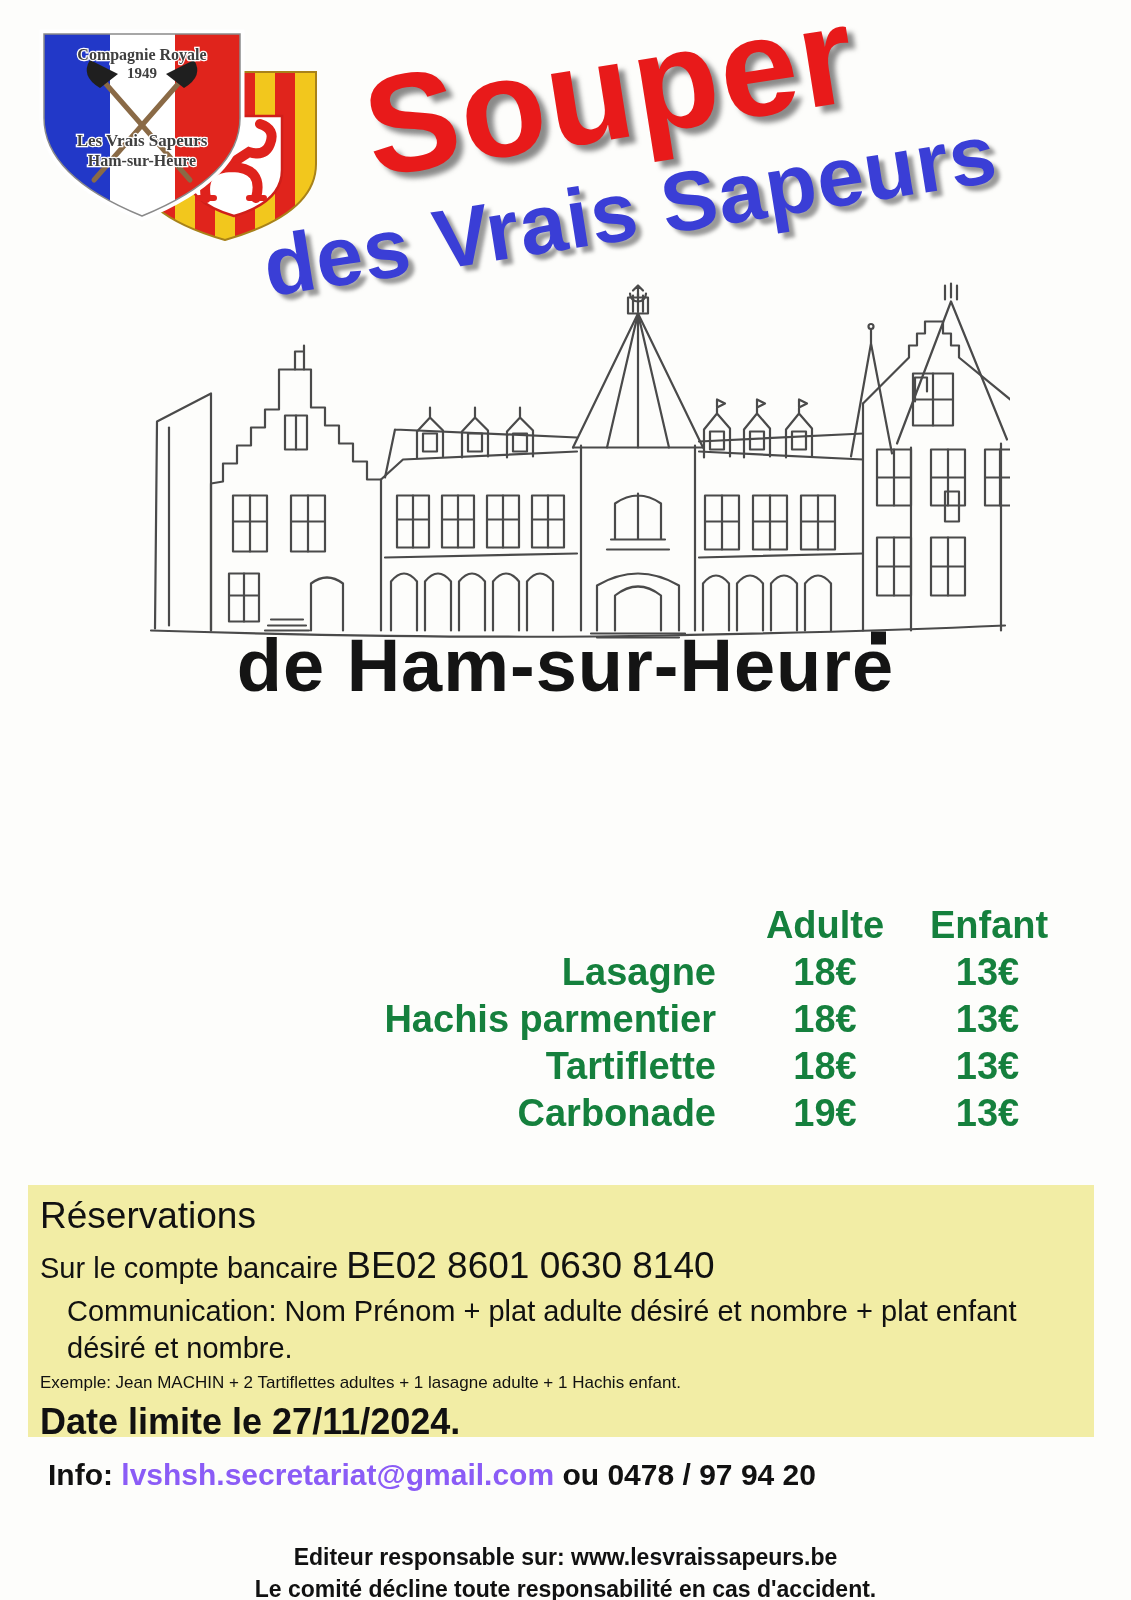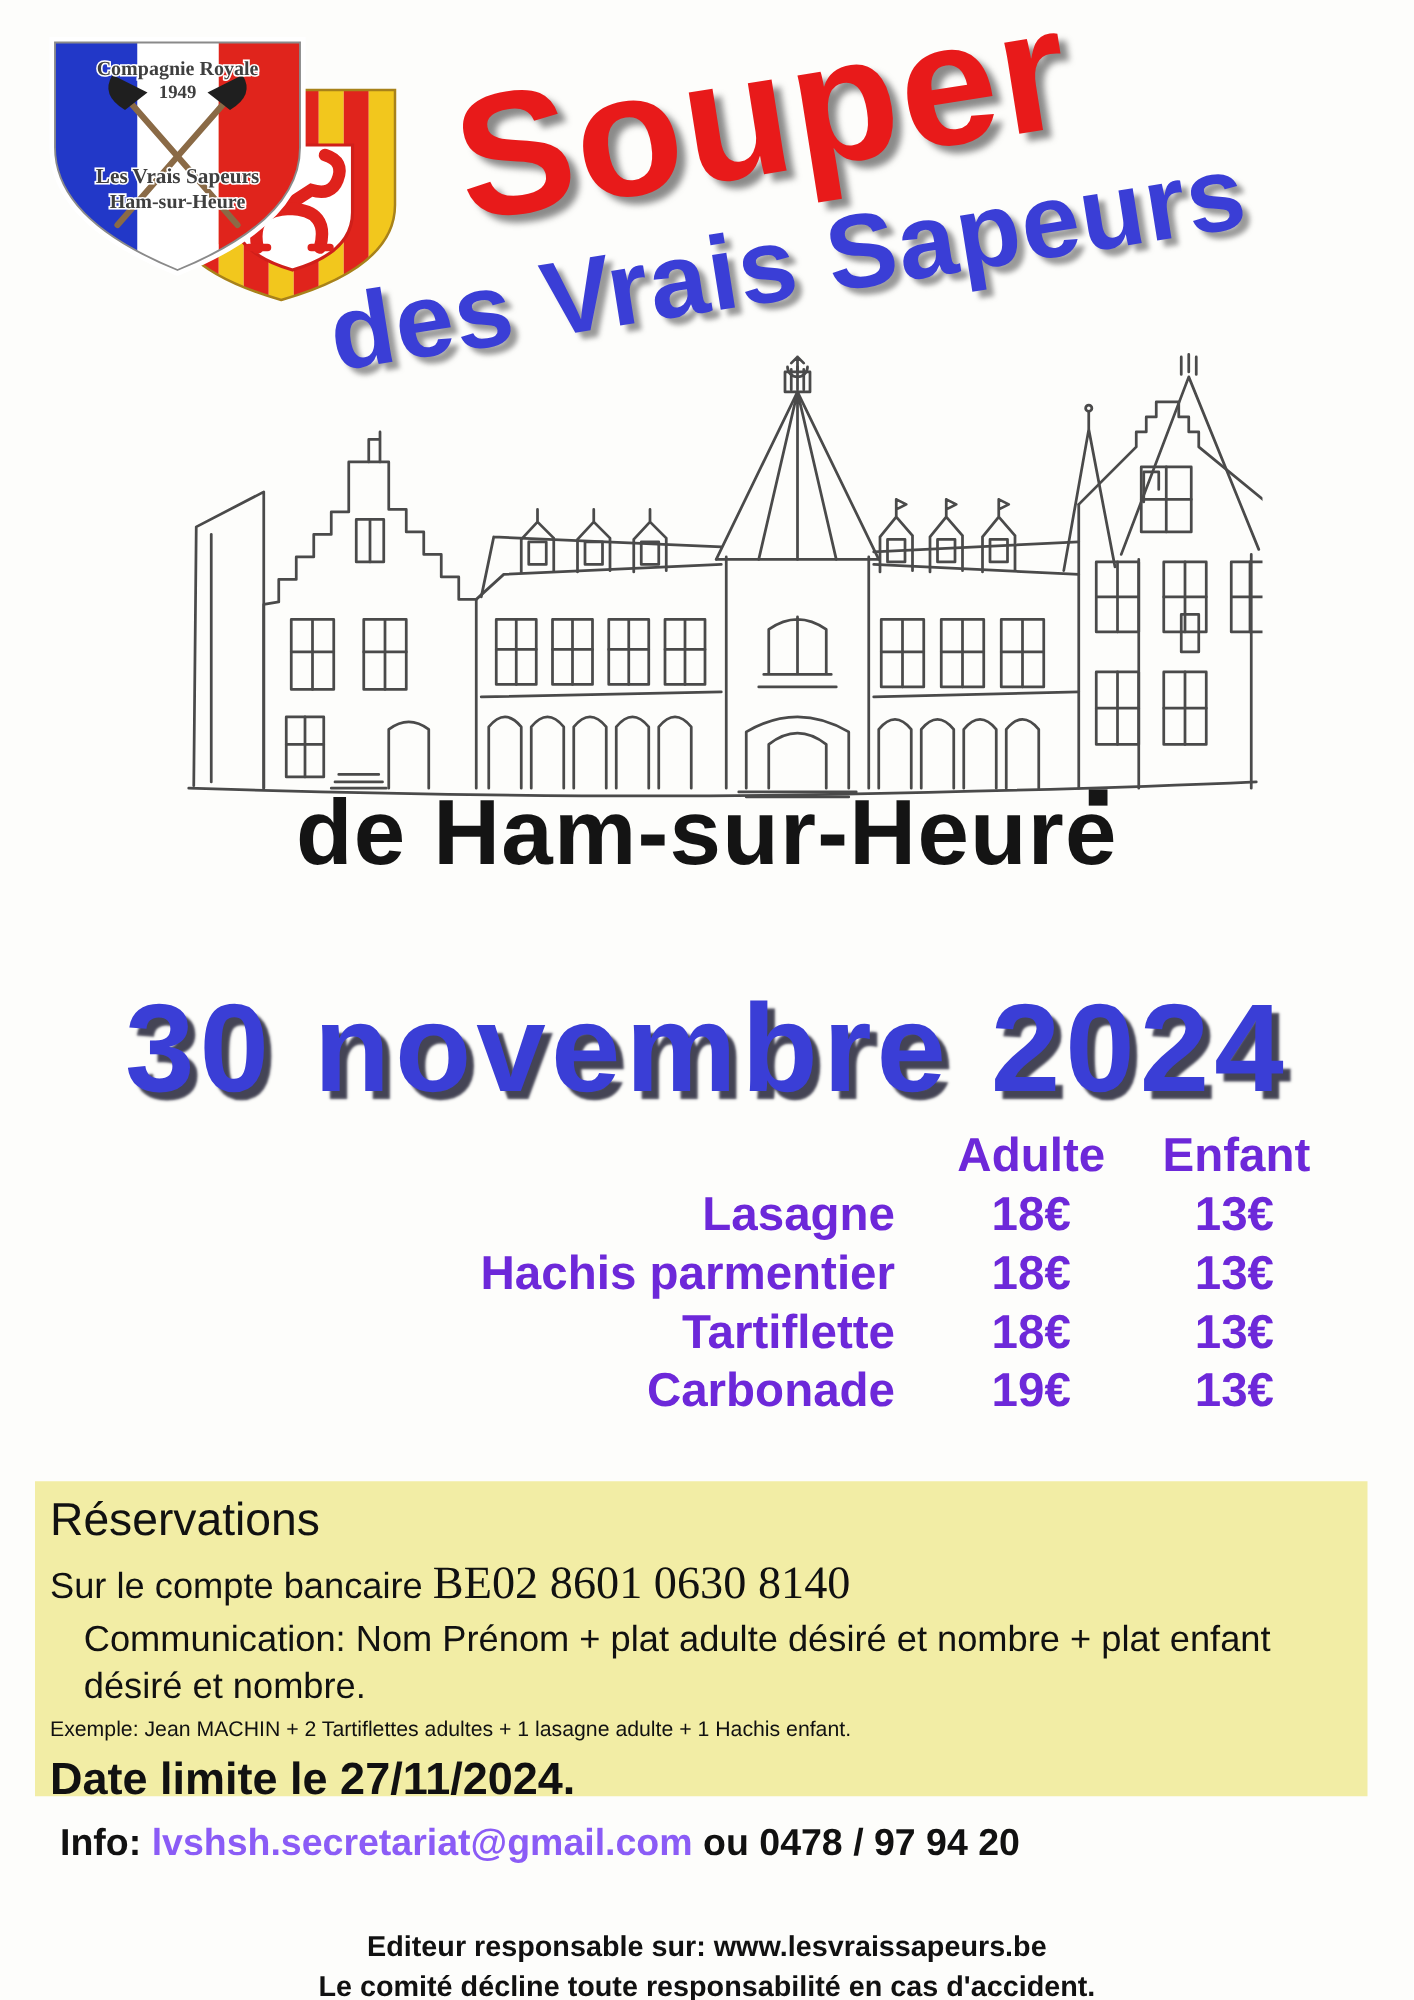--- a/index.html
+++ b/index.html
@@ -42,33 +42,33 @@
     text-shadow:6px 6px 2px rgba(35,35,55,.85); white-space:nowrap;
   }
   .time-line {
     position:absolute; left:58px; top:888px;
     font-size:54px; font-weight:bold; color:#e84a1c; letter-spacing:1px;
   }
   
   .menu {
     position:absolute; left:35px; top:902px;
     display:grid; grid-template-columns:685px 210px 115px;
-    font-size:38px; font-weight:bold; color:#6d28d9; line-height:47px;
+    font-size:38px; font-weight:bold; color:#15803d; line-height:47px;
   }
   .menu .name { text-align:right; padding-right:4px; }
   .menu .val, .menu .hdr { text-align:center; }
   
   .reservations {
     position:absolute; left:28px; top:1185px; width:1066px; height:252px;
     background:#f2eda5; box-sizing:border-box; padding:8px 14px 0 12px;
     color:#111;
   }
   .res-heading { font-size:37px; font-weight:normal; margin:2px 0 8px 0; }
   .res-account { font-size:29px; }
-  .res-account .num { font-size:37px;font-family:Liberation Serif, serif; }
+  .res-account .num { font-size:37px; }
   .res-comm { font-size:29px; line-height:1.26; margin-top:6px;margin-left:27px; }
   .res-example { font-size:17px; margin-top:7px; }
   .res-deadline { font-size:36px; font-weight:bold; margin-top:8px; }
   
   .info-line { position:absolute; left:48px; top:1458px; font-size:30px; font-weight:bold; color:#111; }
   .info-line .email { color:#8b5cf6; text-decoration:none; cursor:pointer; }
   
   .footer {
     position:absolute; left:0; top:1541px; width:100%;
     text-align:center; font-size:23px; font-weight:bold; line-height:1.4; color:#111;
@@ -238,21 +238,20 @@
         <path d="M770,120 V96 H782 V110"></path>
       </g>
       <rect x="726" y="350" width="15" height="13" fill="#161616" stroke="none"></rect>
     </svg>
   </div>
 
   <div class="venue">
     <div>de Ham-sur-Heure</div>
   </div>
 
-  <div class="date-line">30 novembre 2024</div>
 
   <div class="menu">
     <div class="name"></div>
     <div class="hdr">Adulte</div>
     <div class="hdr">Enfant</div>
 
     <div class="name">Lasagne</div>
     <div class="val">18€</div>
     <div class="val">13€</div>
 

